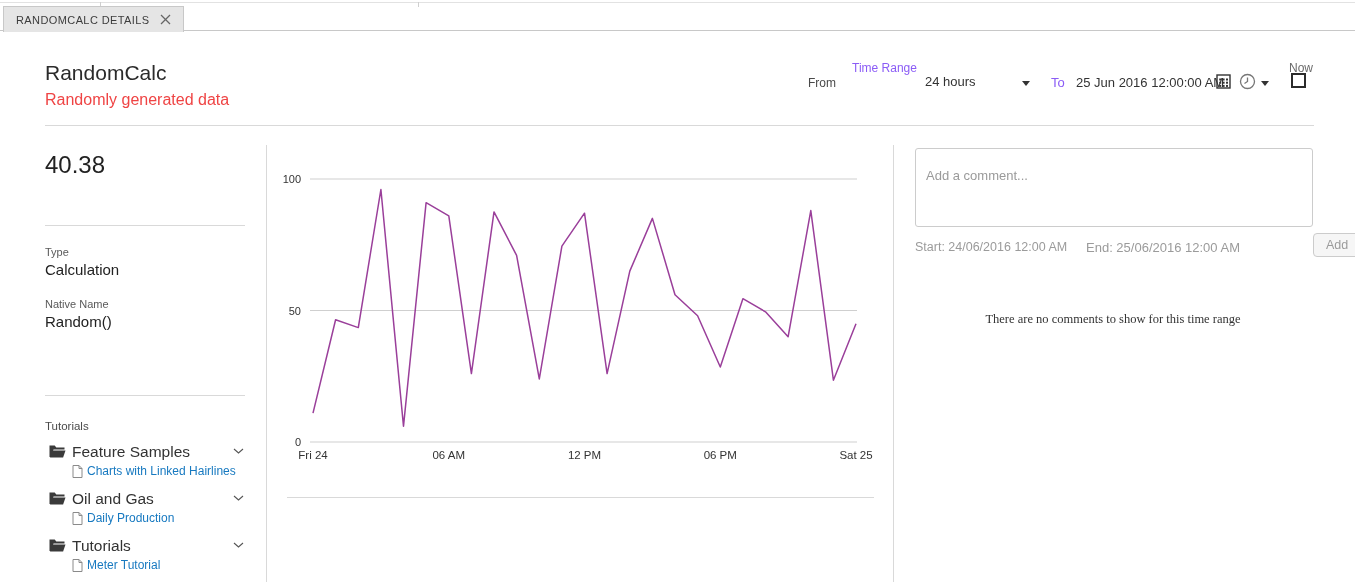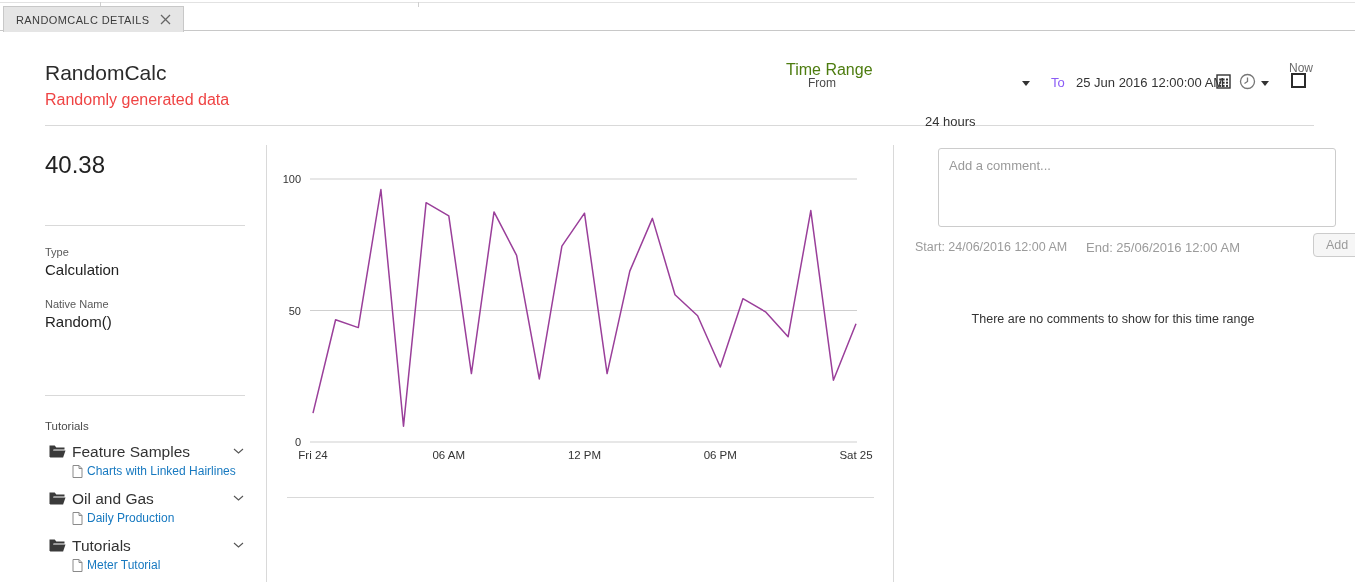--- a/index.html
+++ b/index.html
@@ -15,23 +15,23 @@
          border:1px solid #c8c8c8; border-bottom:none; display:flex; align-items:center;
          padding:0 12px; gap:10px; cursor:default; }
   .tab-label { font-size:11px; letter-spacing:.4px; color:#3c3c3c; white-space:nowrap; }
   .tab-close { width:11px; height:11px; display:inline-block; }
 
   
   .page-title { position:absolute; left:45px; top:61px; font-size:21px; font-weight:400; color:#2b2b2b; }
   .page-subtitle { position:absolute; left:45px; top:91px; font-size:16px; color:#ef4444; }
   .header-divider { position:absolute; top:125px; left:45px; width:1269px; height:1px; background:#d9d9d9; }
 
-  .tr-label { position:absolute; left:786px; top:61px; font-size:16px; color:#4d7c0f; }
+  .tr-label { position:absolute; left:852px; top:61px; font-size:12px; color:#8b5cf6; }
   .tr-from { position:absolute; left:808px; top:76px; font-size:12px; color:#4a4a4a; }
-  .tr-duration { position:absolute; left:925px; top:74px; font-size:13px; color:#333; cursor:pointer; display:flex; align-items:center;margin-top:40px; }
+  .tr-duration { position:absolute; left:925px; top:74px; font-size:13px; color:#333; cursor:pointer; display:flex; align-items:center; }
   .caret-down { position:absolute; width:0; height:0; border-left:4px solid transparent; border-right:4px solid transparent; border-top:5px solid #333; }
   .tr-caret1 { left:1022px; top:81px; }
   .tr-caret2 { left:1261px; top:81px; }
   .tr-to { position:absolute; left:1051px; top:75px; font-size:13px; color:#8b5cf6; }
   .tr-end { position:absolute; left:1076px; top:75px; font-size:13px; color:#333; }
   .icon-btn { position:absolute; cursor:pointer; }
   .now-label { position:absolute; left:1289px; top:61px; font-size:12px; color:#6a6a6a; }
   .now-checkbox { position:absolute; left:1291px; top:73px; width:15px; height:15px; border:2px solid #2b2b2b; background:#fff; cursor:pointer; }
 
   
@@ -49,28 +49,28 @@
   .ref-chevron { position:absolute; left:233px; cursor:pointer; }
   .ref-doc { position:absolute; left:72px; }
   .ref-link { position:absolute; left:87px; font-size:12px; color:#1779c0; cursor:pointer; white-space:nowrap; }
 
   
   .chart-svg { position:absolute; left:280px; top:140px; width:600px; height:340px; }
   .chart-bottom-divider { position:absolute; top:497px; left:287px; width:587px; height:1px; background:#d9d9d9; }
 
   
   .comment-box { position:absolute; left:915px; top:148px; width:398px; height:79px; border:1px solid #ccc;
-                 border-radius:3px; resize:none; padding:9px 10px; font-family:"Liberation Sans",sans-serif;
-                 font-size:13px; color:#333; outline:none;margin-left:23px; }
+                 border-radius:3px; resize:none; padding:19px 10px; font-family:"Liberation Sans",sans-serif;
+                 font-size:13px; color:#333; outline:none; }
   .comment-box::placeholder { color:#9a9a9a; }
   .cmt-start { position:absolute; left:915px; top:240px; font-size:12.5px; color:#9b9b9b; }
   .cmt-end { position:absolute; left:1086px; top:240px; font-size:13px; color:#9b9b9b; }
   .add-btn { position:absolute; left:1277px; top:233px; padding:4px 12px; font-family:"Liberation Sans",sans-serif;
              font-size:12.5px; color:#9b9b9b; background:#f6f6f6; border:1px solid #ccc; border-radius:4px; cursor:pointer;margin-left:36px; }
-  .cmt-empty { position:absolute; left:893px; top:312px; width:440px; text-align:center; font-size:12.5px; color:#333; }
+  .cmt-empty { position:absolute; left:893px; top:312px; width:440px; text-align:center; font-size:12.5px; color:#333;font-family:Liberation Serif, serif; }
 </style>
 </head>
 <body>
 
 <div id="app">
 
   <div class="top-hairline"></div>
   <div class="top-tick" style="left:100px"></div>
   <div class="top-tick" style="left:418px"></div>
   <div class="tabbar-line"></div>

